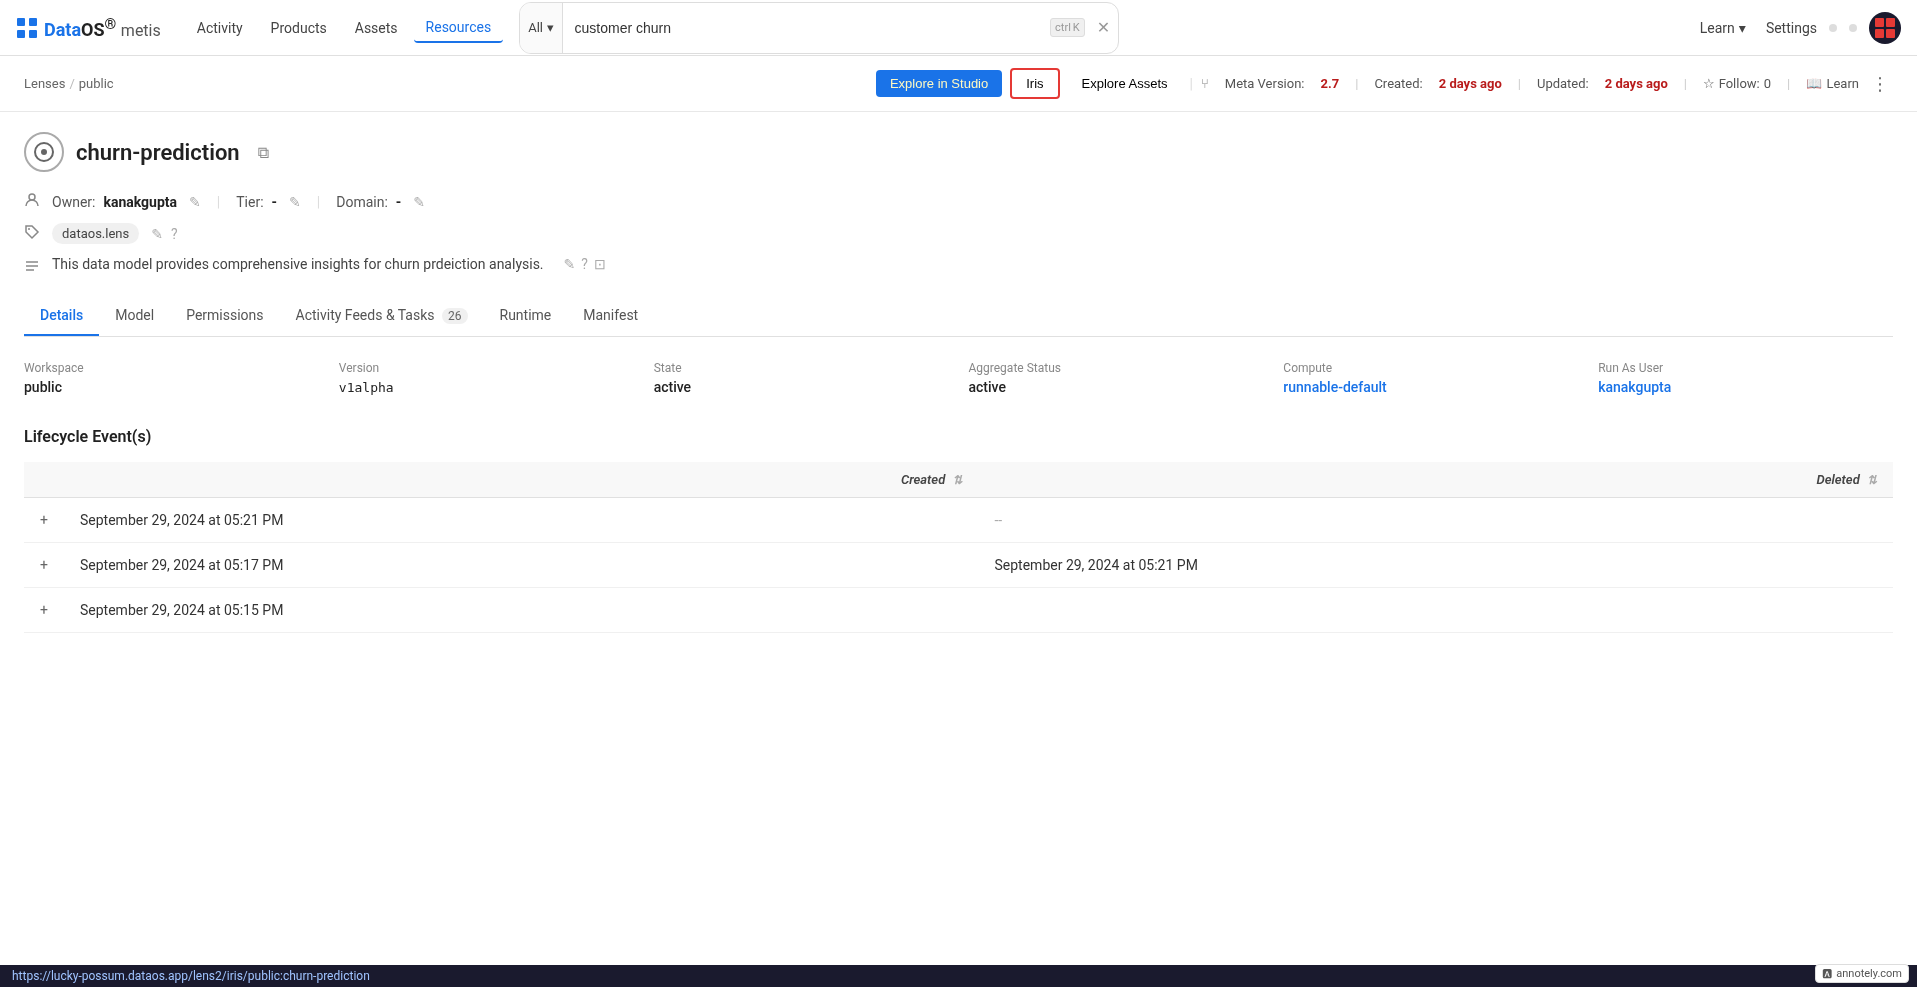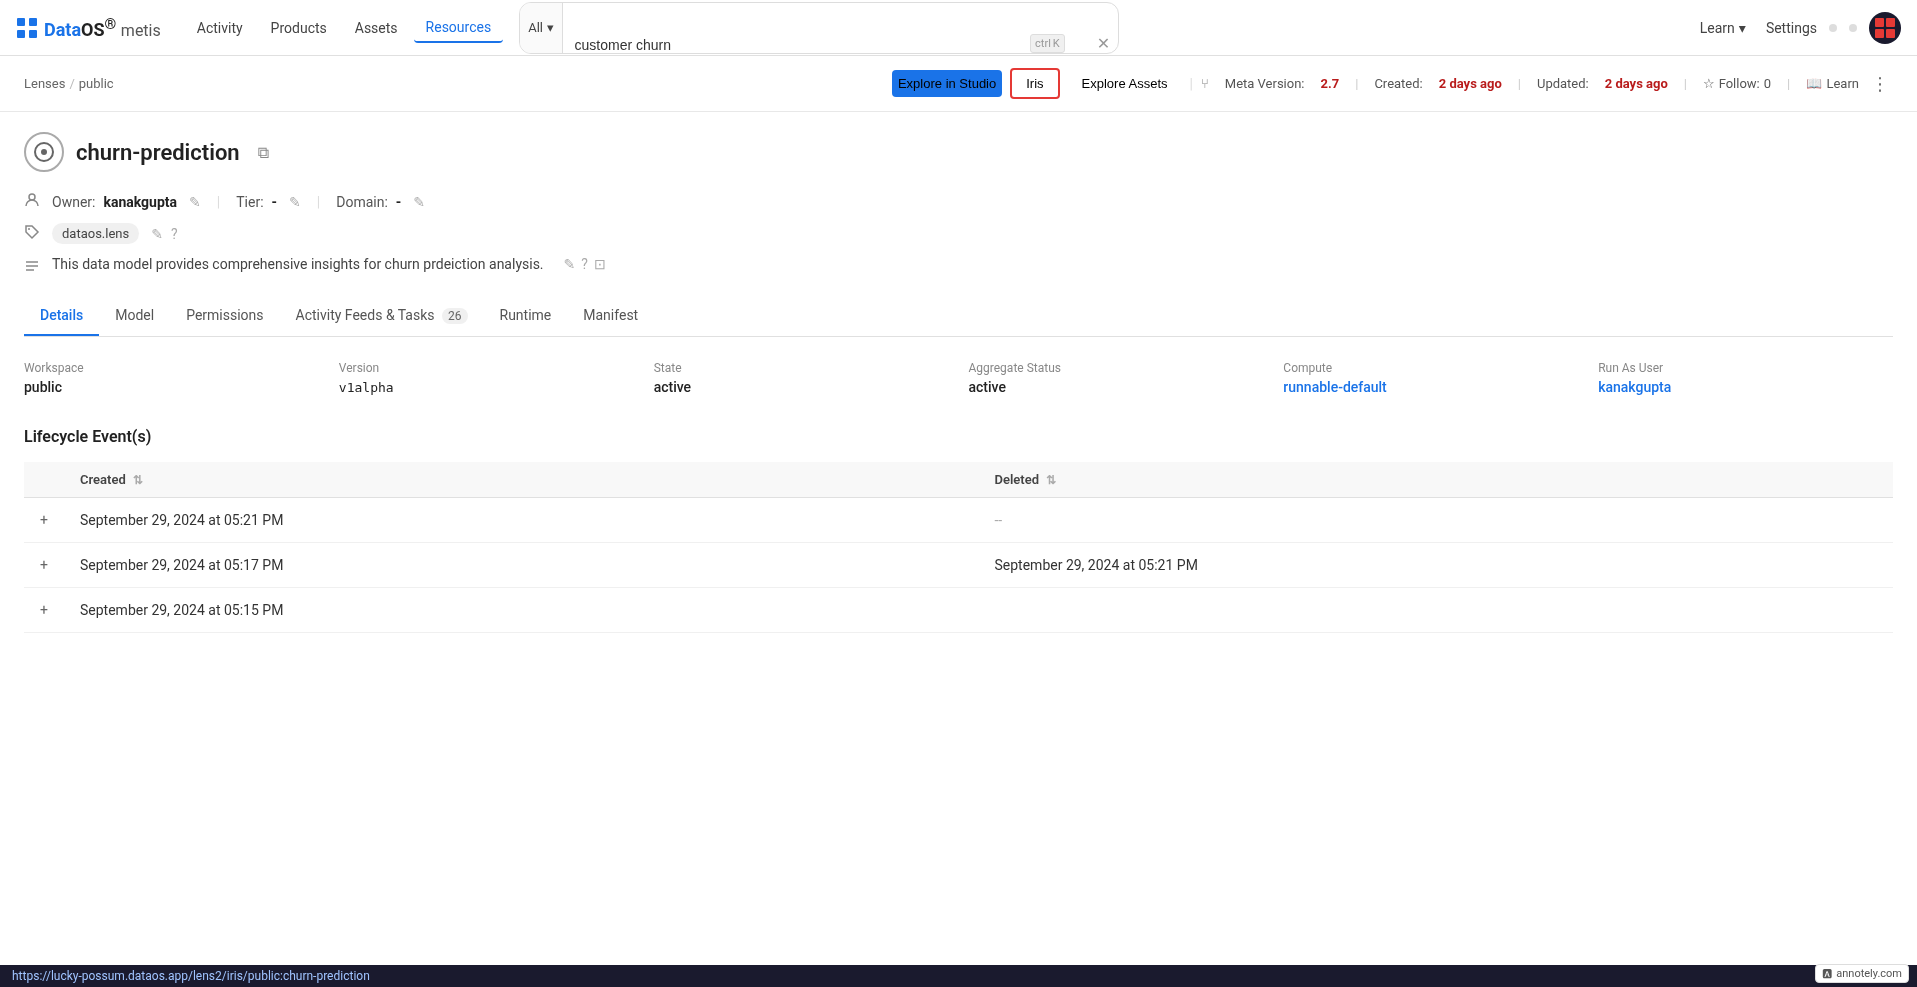--- a/index.html
+++ b/index.html
@@ -15,35 +15,35 @@
     .logo-icon { width: 22px; height: 22px; }
     .logo-text { font-size: 18px; font-weight: 700; color: #222; }
     .logo-text span { color: #1a73e8; }
     .nav-links { display: flex; align-items: center; gap: 4px; }
     .nav-link {
       padding: 6px 12px; font-size: 14px; color: #444; cursor: pointer;
       text-decoration: none; border-radius: 4px;
     }
     .nav-link.active { color: #1a73e8; border-bottom: 2px solid #1a73e8; }
     .search-bar {
-      display: flex; align-items: flex-end; flex: 1; max-width: 600px;
+      display: flex; align-items: center; flex: 1; max-width: 600px;
       border: 1px solid #ddd; border-radius: 12px; margin-left: 8px;
       height: 52px; overflow: hidden;
     }
     .search-scope {
       display: flex; align-items: center; padding: 0 8px;
       border-right: 1px solid #ddd; font-size: 13px; color: #444;
       background: #fafafa; height: 100%; gap: 4px; cursor: pointer;
     }
     .search-input {
       flex: 1; border: none; outline: none; padding: 0 12px;
       font-size: 14px; color: #333;
     }
     .search-kbd {
-      display: flex; align-items: center; gap: 2px; margin-right: 24px;
+      display: flex; align-items: center; gap: 2px; margin-right: 4px;
       font-size: 11px; color: #999; background: #f0f0f0;
       padding: 2px 4px; border-radius: 3px; border: 1px solid #ddd;
     }
     .search-close { color: #999; cursor: pointer; padding: 0 8px; font-size: 16px; }
     .nav-right { display: flex; align-items: center; gap: 12px; margin-left: auto; }
     .govern-btn {
       display: flex; align-items: center; gap: 4px; font-size: 14px;
       color: #444; cursor: pointer; padding: 4px 8px; border-radius: 4px;
     }
     .settings-btn { font-size: 14px; color: #444; cursor: pointer; }
@@ -58,22 +58,22 @@
     
     .page-header {
       display: flex; align-items: center; padding: 12px 24px;
       border-bottom: 1px solid #e8e8e8; gap: 16px; flex-wrap: wrap;
     }
     .breadcrumb { display: flex; align-items: center; gap: 4px; font-size: 13px; color: #666; }
     .breadcrumb a { color: #666; text-decoration: none; }
     .breadcrumb .sep { color: #bbb; }
     .page-header-tabs { display: flex; align-items: center; gap: 8px; margin-left: auto; flex-wrap: wrap; }
     .explore-studio-btn {
-      background: #1a73e8; color: #000000; border: none; border-radius: 4px;
-      padding: 6px 6px; font-size: 13px; cursor: pointer;
+      background: #1a73e8; color: #fef9c3; border: none; border-radius: 4px;
+      padding: 6px 14px; font-size: 13px; cursor: pointer;
     }
     .iris-btn {
       background: #fff; color: #000000; border: 2px solid #e53935;
       border-radius: 4px; padding: 6px 14px; font-size: 13px; cursor: pointer;
     }
     .explore-assets-btn {
       background: #fff; color: #000000; border: none;
       padding: 6px 14px; font-size: 13px; cursor: pointer;
     }
     .meta-info {
@@ -133,22 +133,22 @@
     }
     .detail-item label { font-size: 12px; color: #888; display: block; margin-bottom: 4px; }
     .detail-item .value { font-size: 14px; color: #222; font-weight: 500; }
     .detail-item .value.link { color: #1a73e8; cursor: pointer; }
     .detail-item .value code { font-family: monospace; font-size: 13px; }
 
     
     .section-title { font-size: 16px; font-weight: 600; color: #222; margin-bottom: 16px; }
     .lifecycle-table { width: 100%; border-collapse: collapse; }
     .lifecycle-table th {
-      text-align: left; padding: 10px 16px; font-size: 13px; font-weight: 600;
-      color: #444; background: #f8f8f8; border-bottom: 1px solid #e0e0e0;
+      text-align: right; padding: 10px 16px; font-size: 13px; font-weight: 600;
+      color: #444; background: #f8f8f8; border-bottom: 1px solid #e0e0e0; font-style: italic;
     }
     .lifecycle-table th .sort-icon { color: #aaa; margin-left: 4px; font-size: 12px; }
     .lifecycle-table td {
       padding: 14px 16px; font-size: 14px; color: #333;
       border-bottom: 1px solid #f0f0f0;
     }
     .lifecycle-table .expand-icon { color: #666; font-size: 14px; cursor: pointer; }
     .lifecycle-table .empty { color: #aaa; }
 
     

